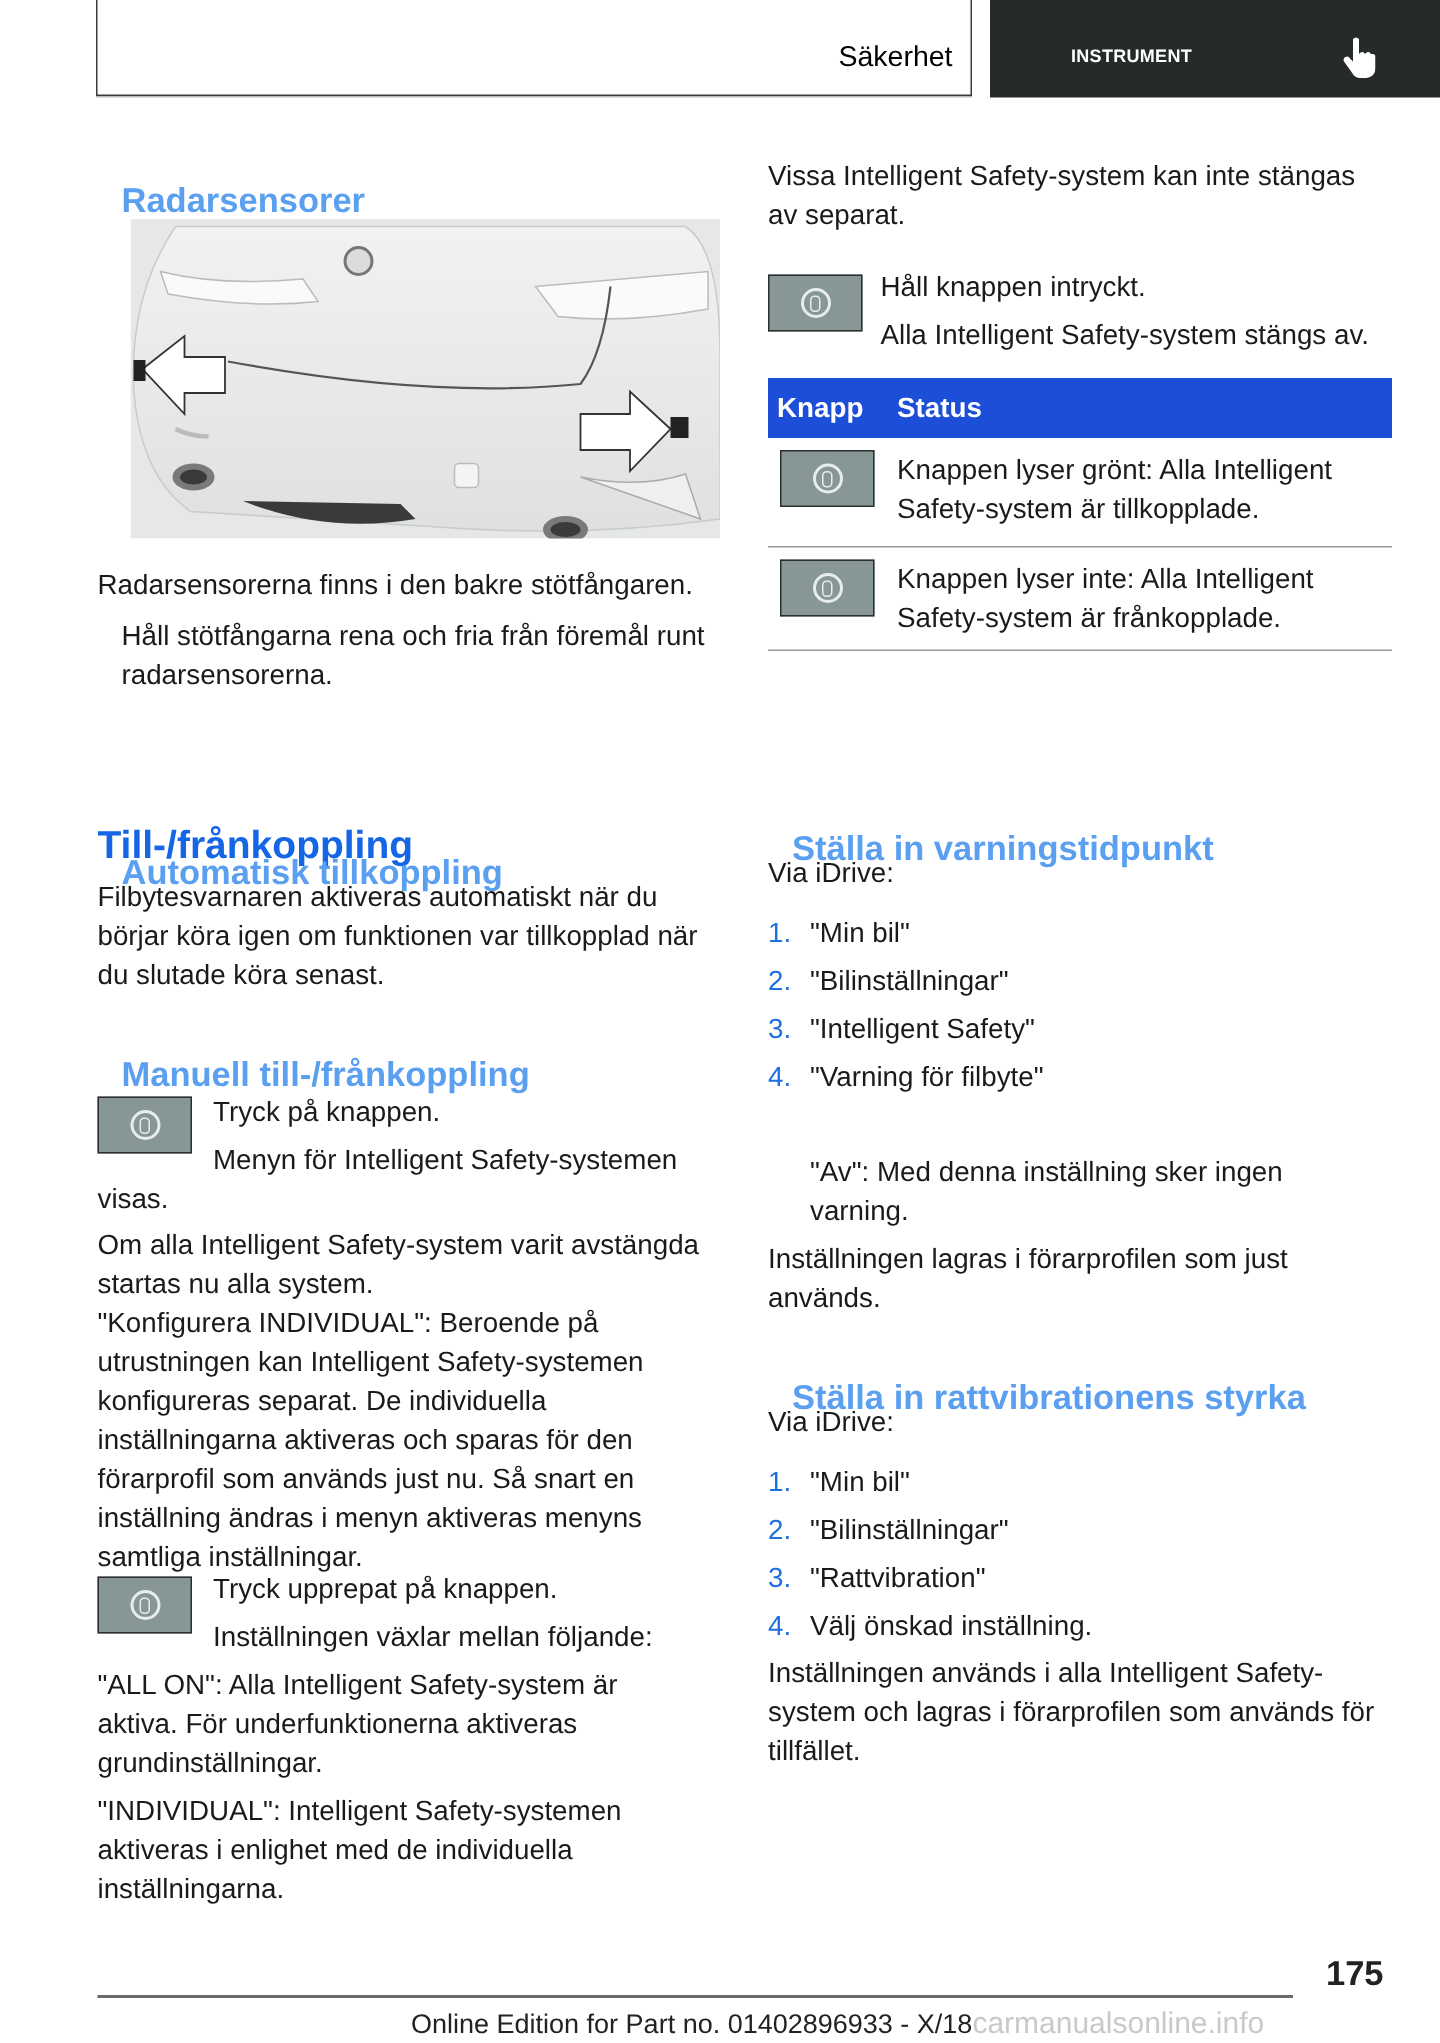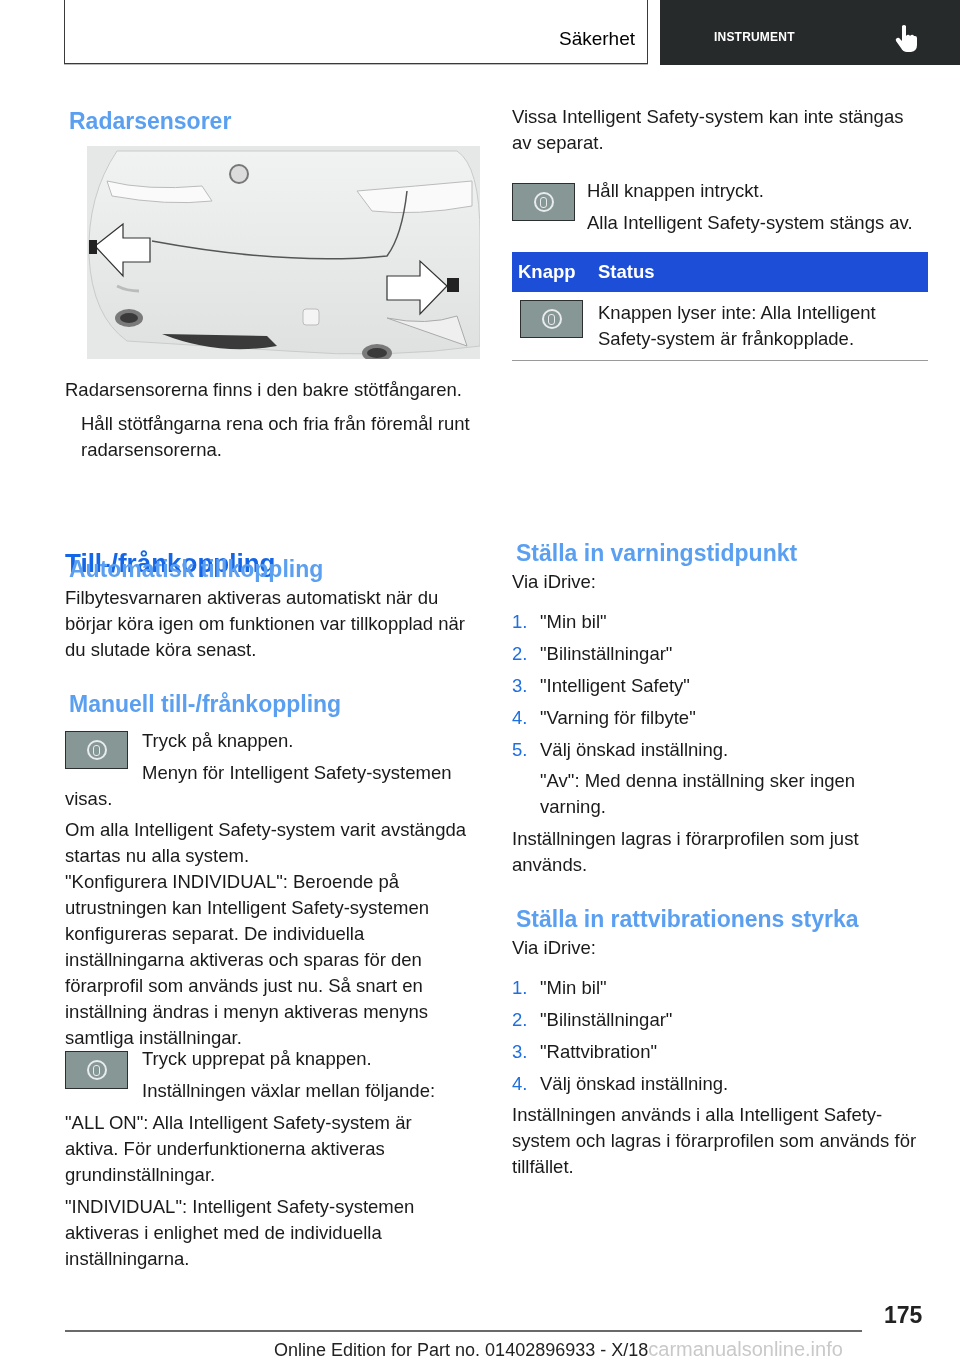--- a/index.html
+++ b/index.html
@@ -6,21 +6,21 @@
   body { width: 960px; height: 1362px; position: relative; overflow: hidden;
          font-family: "Liberation Sans", sans-serif; color: #1a1a1a; }
   .tab-left { position: absolute; left: 64px; top: -2px; width: 584px; height: 66px;
               border: 1.5px solid #3a3a3a; border-top: none; box-sizing: border-box; background:#fff;
               box-shadow: 0 1px 0 #bbb; }
   .tab-left span { position: absolute; right: 12px; top: 30px; font-size: 19px; color: #000000; }
   .tab-right { position: absolute; left: 660px; top: 0; width: 300px; height: 65px; background: #262a2a; }
   .tab-right span { position: absolute; left: 54px; top: 30px; font-size: 12px; font-weight: bold; color: #fff; letter-spacing: 0.2px; }
   .tab-right svg { position: absolute; left: 235px; top: 24px; }
 
-  h2.sec { margin: 4px; font-size: 23px; font-weight: bold; color: #5a9ff0; }
+  h2.sec { margin: 16px; font-size: 23px; font-weight: bold; color: #5a9ff0; }
   h1.big { margin: 0; font-size: 26px; font-weight: bold; color: #1466e6; }
   p { margin: 0; font-size: 18.5px; line-height: 26px; color: #1a1a1a; }
   .car-img { position: absolute; left: 87px; top: 146px; width: 393px; height: 213px; }
 
   .btn-img { width: 63px; height: 38px; background: #879796; border: 1.5px solid #2c2f2f;
              box-sizing: border-box; display: flex; align-items: center; justify-content: center; }
   .btn-img .ring { width: 20px; height: 20px; border-radius: 50%; border: 2px solid #e8ecec; box-sizing: border-box;
                    display:flex; align-items:center; justify-content:center; }
   .btn-img .car { width: 7px; height: 11px; border: 1.5px solid #e8ecec; border-radius: 3px; box-sizing:border-box; }
 
@@ -134,34 +134,43 @@
   </thead>
   <tbody>
     <tr>
       <td class="k">
           <div class="btn-img">
             <div class="ring">
               <div class="car"></div>
             </div>
           </div>
         </td>
+      <td style="height:56px;">Knappen lyser grönt: Alla Intelligent Safety-system är tillkopplade.</td>
+    </tr>
+    <tr>
+      <td class="k">
+          <div class="btn-img">
+            <div class="ring">
+              <div class="car"></div>
+            </div>
+          </div>
+        </td>
       <td>Knappen lyser inte: Alla Intelligent Safety-system är frånkopplade.</td>
     </tr>
   </tbody>
 </table>
 
 <h2 class="sec abs" style="left:512px; top:536px;">Ställa in varningstidpunkt</h2>
 <p class="abs" style="left:512px; top:569px;">Via iDrive:</p>
 
 <div class="abs" style="left:512px; top:609px; width:415px;">
   <div class="li" style="height:32px;"><span class="list-num">1.</span><span>"Min bil"</span></div>
   <div class="li" style="height:32px;"><span class="list-num">2.</span><span>"Bilinställningar"</span></div>
   <div class="li" style="height:32px;"><span class="list-num">3.</span><span>"Intelligent Safety"</span></div>
   <div class="li" style="height:32px;"><span class="list-num">4.</span><span>"Varning för filbyte"</span></div>
-  <div class="li" style="height:32px;"><span class="list-num">5.</span><span>Välj önskad inställning.</span></div>
 </div>
 <p class="abs" style="left:540px; top:768px; width:380px;">"Av": Med denna inställning sker ingen varning.</p>
 <p class="abs" style="left:512px; top:826px; width:400px;">Inställningen lagras i förarprofilen som just används.</p>
 
 <h2 class="sec abs" style="left:512px; top:902px;">Ställa in rattvibrationens styrka</h2>
 <p class="abs" style="left:512px; top:935px;">Via iDrive:</p>
 
 <div class="abs" style="left:512px; top:975px; width:415px;">
   <div class="li" style="height:32px;"><span class="list-num">1.</span><span>"Min bil"</span></div>
   <div class="li" style="height:32px;"><span class="list-num">2.</span><span>"Bilinställningar"</span></div>

